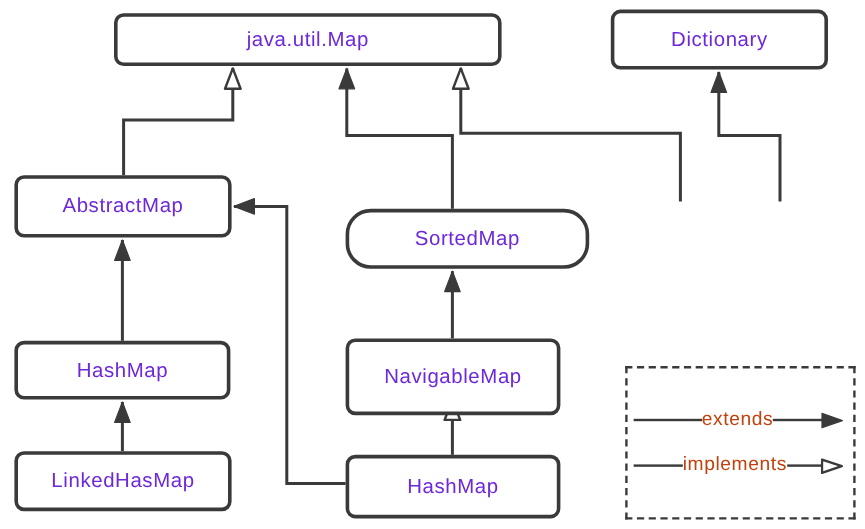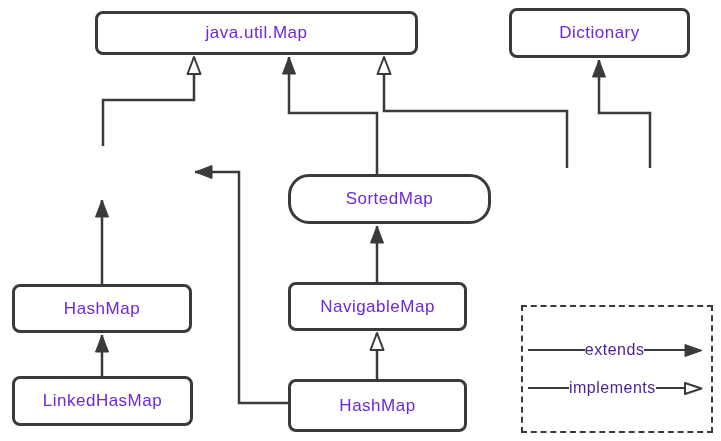--- a/index.html
+++ b/index.html
@@ -29,21 +29,21 @@
     font-size: 17px;
     letter-spacing: 0.5px;
     z-index: 2;
   }
   .n-map          { left:  95px; top:  11px; width: 323px; height: 44px; }
   .n-dictionary   { left: 509px; top:   8px; width: 181px; height: 50px; }
   .n-abstractmap  { left:  12px; top: 146px; width: 181px; height: 52px; }
   .n-sortedmap    { left: 288px; top: 174px; width: 203px; height: 50px; border-radius: 21px; }
   .n-hashtable    { left: 513px; top: 168px; width: 183px; height: 51px; }
   .n-hashmap      { left:  12px; top: 284px; width: 180px; height: 49px; }
-  .n-navigablemap { left: 288px; top: 282px; width: 179px; height: 49px; }
+  .n-navigablemap { left: 288px; top: 282px; width: 179px; height: 64px; }
   .n-linkedhasmap { left:  12px; top: 376px; width: 181px; height: 50px; }
   .n-treemap      { left: 288px; top: 379px; width: 179px; height: 53px; }
 
   .legend {
     position: absolute;
     box-sizing: border-box;
     left: 521px; top: 305px;
     width: 192px; height: 128px;
     border: 2px dashed #3a3a3a;
     background: #ffffff;
@@ -53,21 +53,21 @@
     gap: 20px;
     padding: 0 8px 0 5px;
     z-index: 2;
   }
   .legend-row {
     display: flex;
     align-items: center;
     width: 100%;
   }
   .legend-label {
-    color: #4c1d95;
+    color: #c2410c;
     font-size: 16px;
     letter-spacing: 0.5px;
     white-space: nowrap;
   }
   .legend-line-left  { flex: 1.4; height: 0; border-top: 2.5px solid #3a3a3a; }
   .legend-line-right { flex: 1;   height: 0; border-top: 2.5px solid #3a3a3a; }
   .legend-arrow { display: block; flex: 0 0 auto; margin-left: -1px; }
 </style>
 </head>
 <body>
@@ -91,20 +91,21 @@
       <polyline points="102,284 102,200" marker-end="url(#arrow-filled)"></polyline>
       <polyline points="102,376 102,335" marker-end="url(#arrow-filled)"></polyline>
       <polyline points="377,282 377,226" marker-end="url(#arrow-filled)"></polyline>
       <polyline points="377,379 377,333" marker-end="url(#arrow-hollow)"></polyline>
       <polyline points="288,403 239,403 239,172 195,172" marker-end="url(#arrow-filled)"></polyline>
     </g>
   </svg>
 
   <div class="node n-map">java.util.Map</div>
   <div class="node n-dictionary">Dictionary</div>
+  <div class="node n-abstractmap">AbstractMap</div>
   <div class="node n-sortedmap">SortedMap</div>
   <div class="node n-hashmap">HashMap</div>
   <div class="node n-navigablemap">NavigableMap</div>
   <div class="node n-linkedhasmap">LinkedHasMap</div>
   <div class="node n-treemap">HashMap</div>
 
   <div class="legend">
     <div class="legend-row">
       <span class="legend-line-left"></span>
       <span class="legend-label">extends</span>

